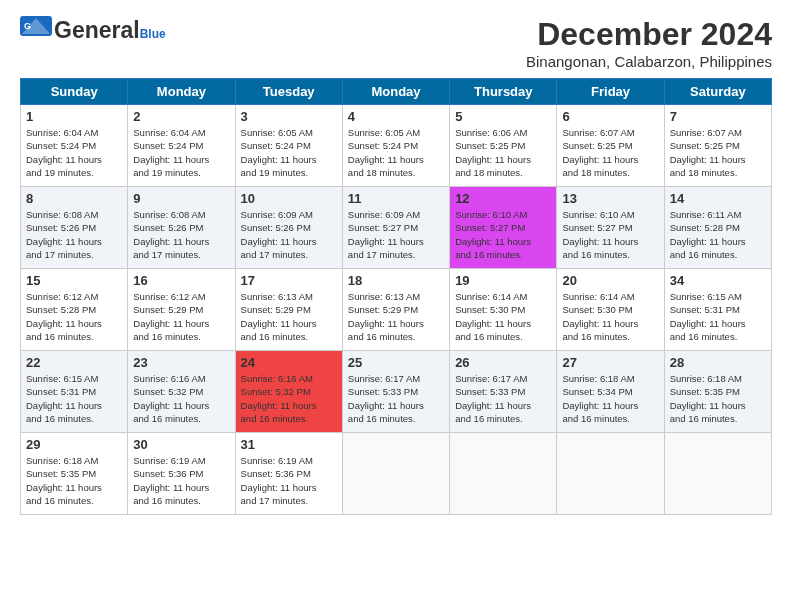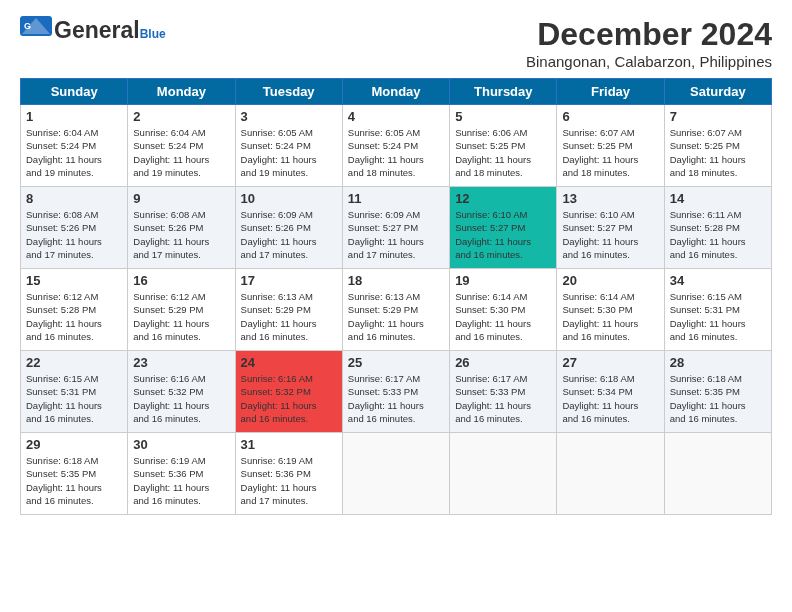--- a/index.html
+++ b/index.html
@@ -197,21 +197,21 @@
 Daylight: 11 hours
 and 17 minutes.</div>
           </td>
           <td style="background: rgb(240, 244, 248);">
             <span class="day-num">11</span>
             <div class="day-info" style="white-space: pre-line;">Sunrise: 6:09 AM
 Sunset: 5:27 PM
 Daylight: 11 hours
 and 17 minutes.</div>
           </td>
-          <td style="background: #14b8a6;">
+          <td style="background: #d946ef;">
             <span class="day-num">12</span>
             <div class="day-info" style="white-space: pre-line;">Sunrise: 6:10 AM
 Sunset: 5:27 PM
 Daylight: 11 hours
 and 16 minutes.</div>
           </td>
           <td style="background: rgb(240, 244, 248);">
             <span class="day-num">13</span>
             <div class="day-info" style="white-space: pre-line;">Sunrise: 6:10 AM
 Sunset: 5:27 PM

